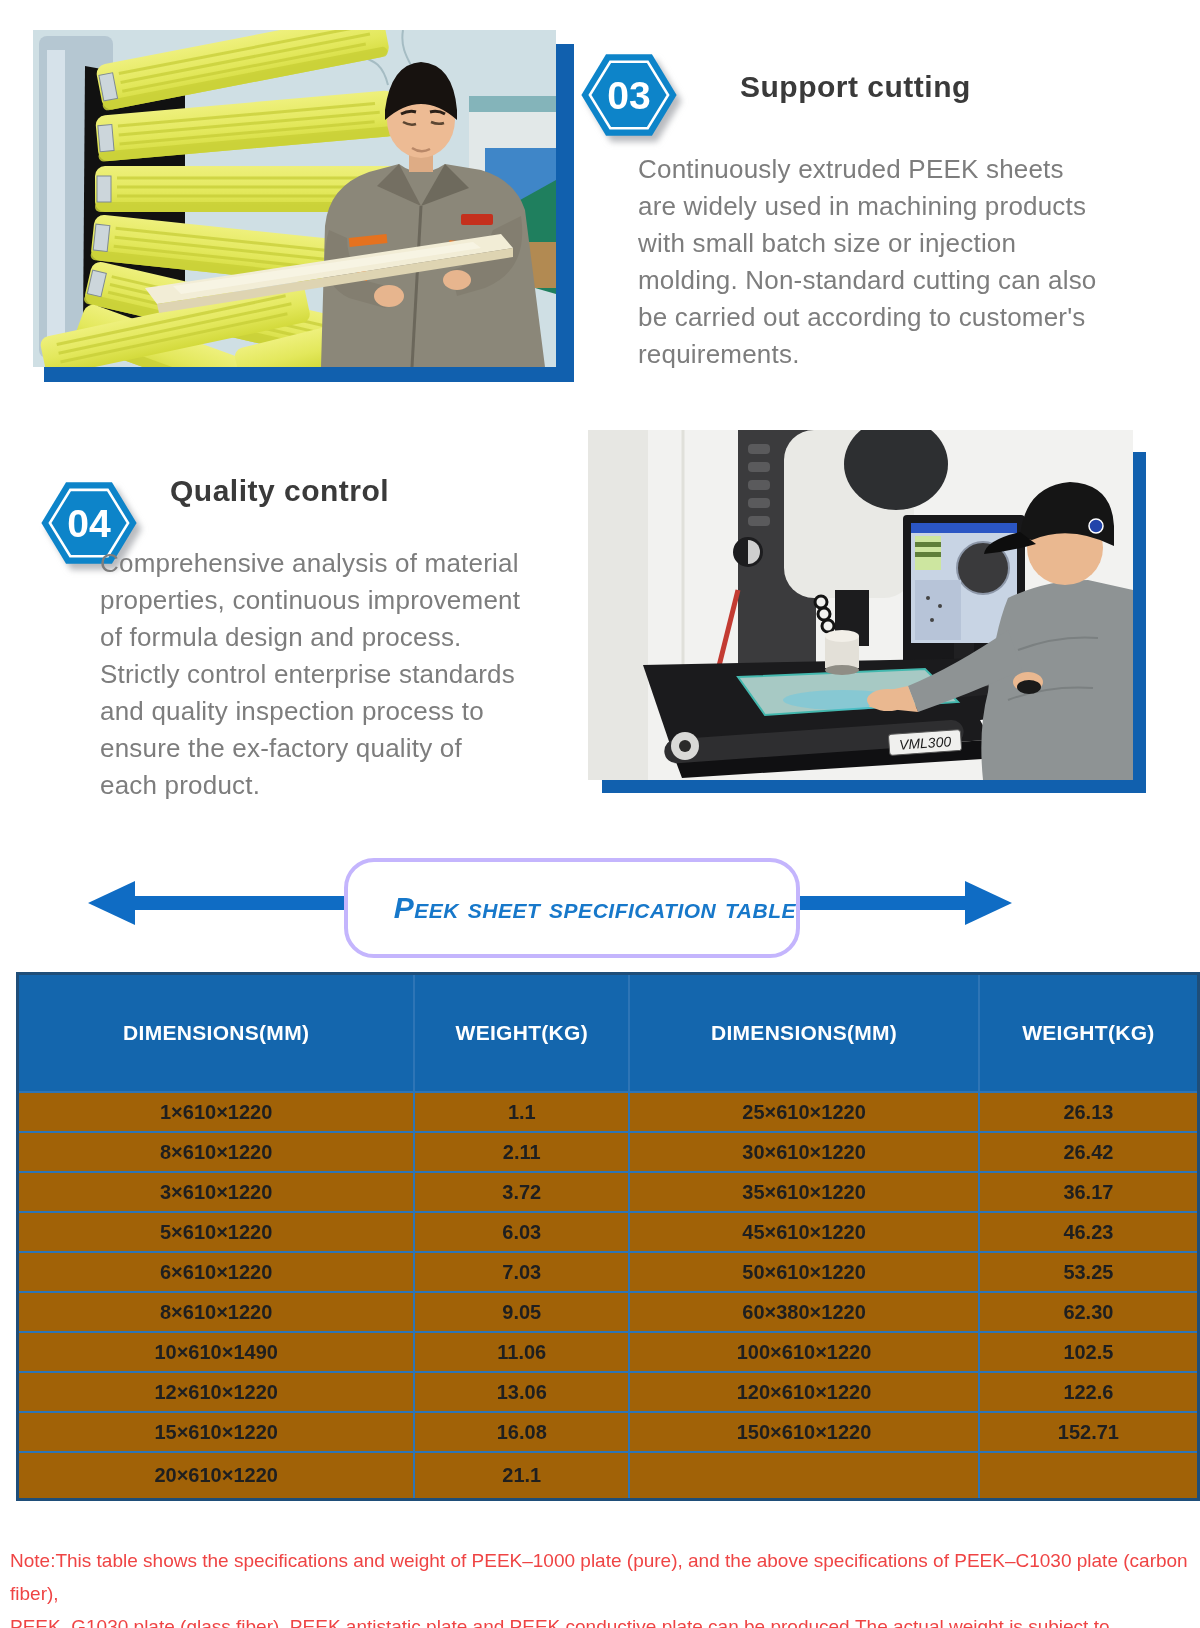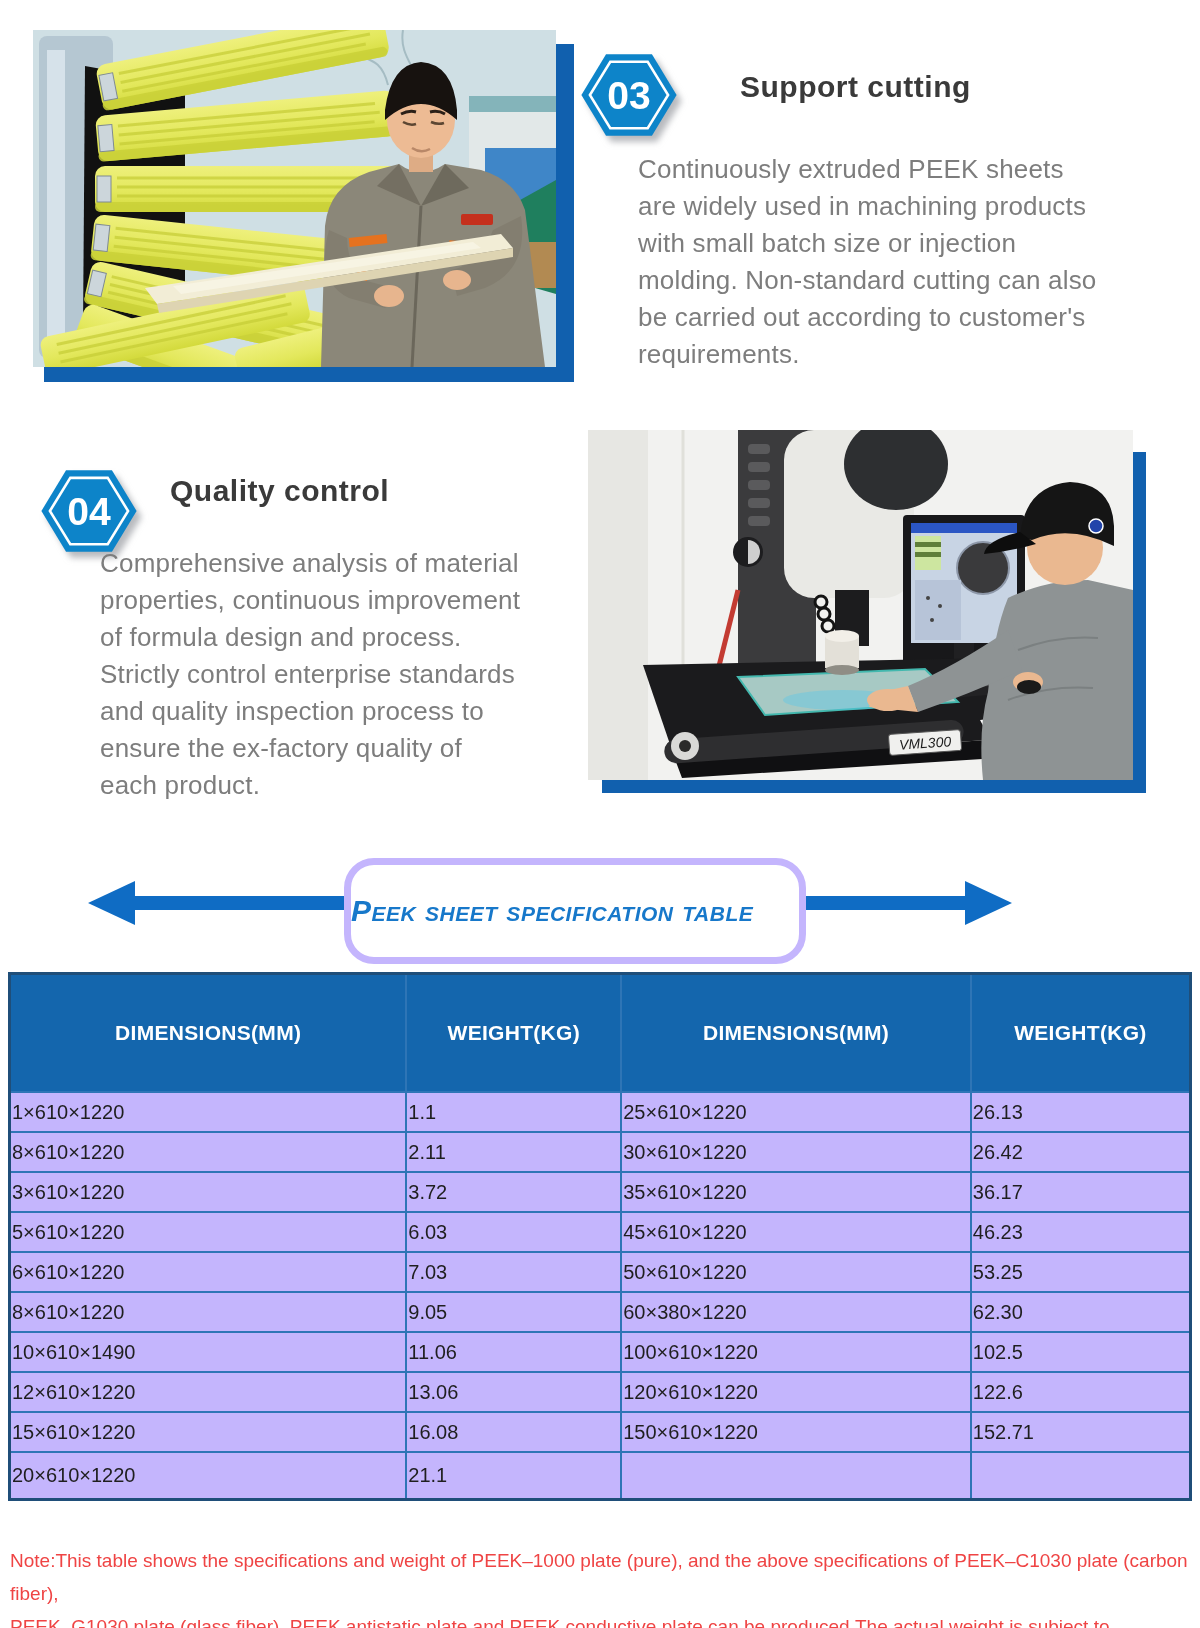--- a/index.html
+++ b/index.html
@@ -15,30 +15,30 @@
   .badge{position:absolute;width:102px;height:94px;filter:drop-shadow(5px 6px 3px rgba(125,130,136,.55));}
   .badge svg{display:block;width:100%;height:100%;}
   .badge text{font-family:"Liberation Sans",sans-serif;font-weight:bold;font-size:46px;fill:#ffffff;}
 
   .section-title{position:absolute;font-size:30px;font-weight:bold;color:#3a3a3a;letter-spacing:.5px;}
   .section-body{position:absolute;font-size:26px;line-height:37px;color:#7d7d7d;white-space:pre-line;letter-spacing:.2px;}
 
   
   .banner-arrow{position:absolute;left:88px;top:880px;width:924px;height:46px;}
   .banner-box{position:absolute;left:344px;top:858px;width:448px;height:92px;background:#ffffff;
-              border:7px solid #c4b5fd;border-radius:30px;display:flex;align-items:center;justify-content:flex-start;z-index:2;}
+              border:4px solid #c4b5fd;border-radius:30px;display:flex;align-items:center;justify-content:flex-end;z-index:2;}
   .banner-title{font-style:italic;font-weight:bold;font-variant:small-caps;font-size:30px;color:#1778ca;letter-spacing:.5px;white-space:nowrap;}
 
   
-  .spec-table{position:absolute;left:8px;top:972px;width:1184px;border-collapse:collapse;table-layout:fixed;
+  .spec-table{position:absolute;left:16px;top:972px;width:1184px;border-collapse:collapse;table-layout:fixed;
               border:3px solid #1f4e79;}
   .spec-table th{height:114px;background:#1466ad;color:#ffffff;font-size:21px;font-weight:bold;
                  border:2px solid #2e75b6;text-align:center;letter-spacing:.3px;}
-  .spec-table td{height:36px;border:2px solid #2e75b6;text-align:left;font-size:20px;font-weight:normal;
-                 color:#1f1f1f;background:#c4b5fd;}
+  .spec-table td{height:36px;border:2px solid #2e75b6;text-align:center;font-size:20px;font-weight:bold;
+                 color:#1f1f1f;background:#a16207;}
   .spec-table tr:last-child td{height:43px;}
 
   .note{position:absolute;left:10px;top:1544px;width:1182px;font-size:19px;line-height:33px;
         color:#ef4444;white-space:pre-line;}
 </style>
 </head>
 <body>
 
 <div id="page">
 
@@ -141,21 +141,21 @@
     </svg>
   </div>
   <div class="section-title" style="left:702px;top:70px;margin-left:38px;">Support cutting</div>
   <div class="section-body" style="left:638px;top:151px;width:530px;">Continuously extruded PEEK sheets
 are widely used in machining products
 with small batch size or injection
 molding. Non-standard cutting can also
 be carried out according to customer's
 requirements.</div>
 
-  <div class="badge" style="left:38px;top:464px;text-align:right;">
+  <div class="badge" style="left:38px;top:476px;text-align:right;">
     <svg viewBox="0 0 120 108">
       <polygon points="4,54 33,6 87,6 116,54 87,102 33,102" fill="#0d84c9"></polygon>
       <polygon points="14,54 38,15 82,15 106,54 82,93 38,93" fill="none" stroke="#ffffff" stroke-width="3"></polygon>
       <text x="60" y="70" text-anchor="middle">04</text>
     </svg>
   </div>
   <div class="section-title" style="left:170px;top:474px;">Quality control</div>
   <div class="section-body" style="left:100px;top:545px;width:520px;">Comprehensive analysis of material
 properties, continuous improvement
 of formula design and process.

